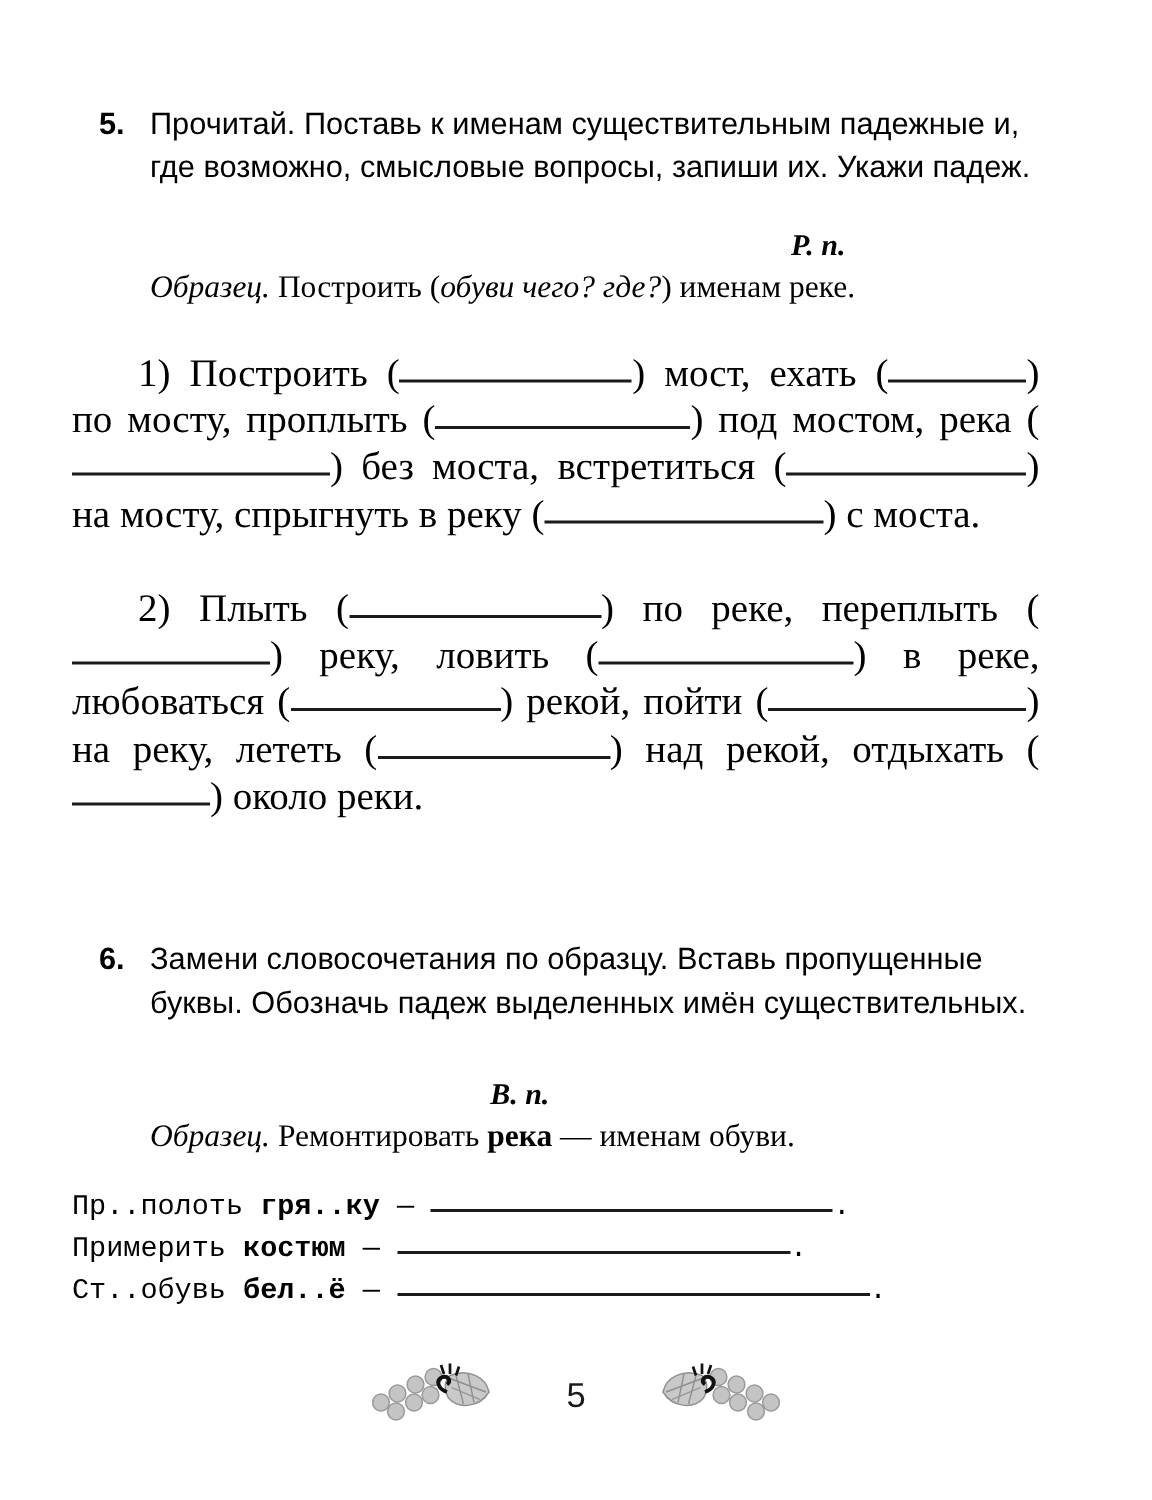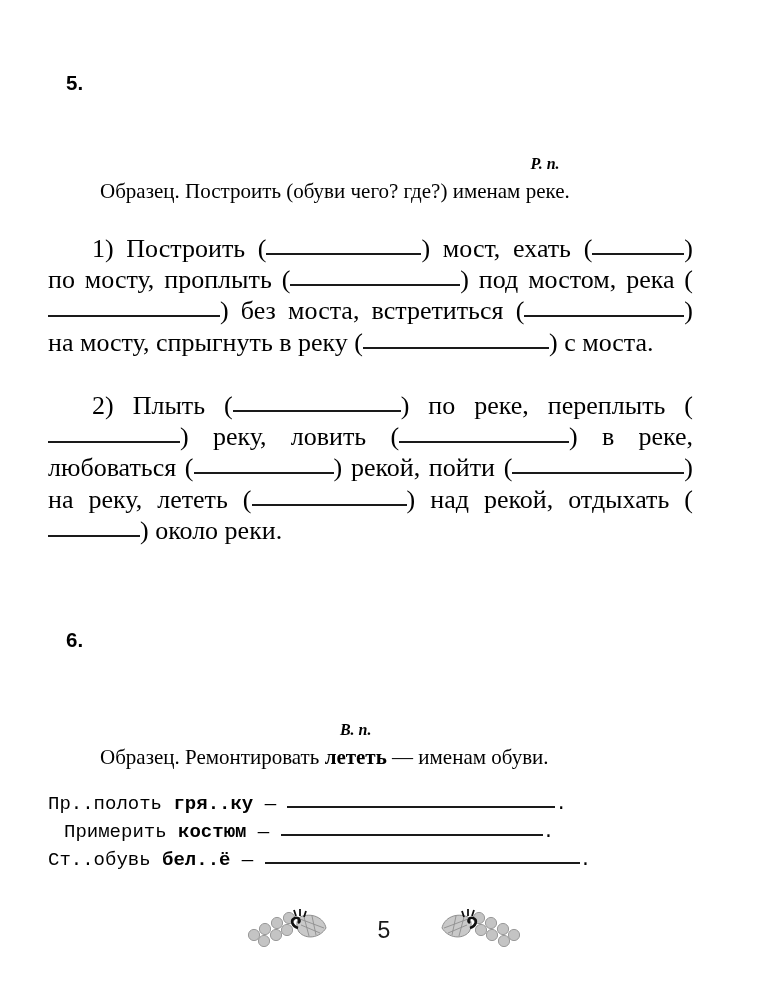--- a/index.html
+++ b/index.html
@@ -41,37 +41,37 @@
   }
   .sample-line {
     position: absolute;
     left: 100px;
     width: 620px;
     font-family: "Liberation Serif", "DejaVu Serif", serif;
     font-size: 21px;
     line-height: 31px;
     white-space: nowrap;
   }
-  .it { }
+  .it { font-style: italic; }
   .bold { font-weight: bold; }
 
   
   .casewrap {
     position: relative;
     display: inline-block;
   }
   .casemark {
     position: absolute;
     left: 50%;
     transform: translateX(-50%);
     top: -19px;
     font-family: "Liberation Serif", "DejaVu Serif", serif;
     font-style: italic;
     font-weight: bold;
-    font-size: 16px;
+    font-size: 20px;
     line-height: 14.5px;
     white-space: nowrap;
   }
 
   
   .para {
     position: absolute;
     left: 48px;
     width: 645px;
     font-family: "Liberation Serif", "DejaVu Serif", serif;
@@ -129,43 +129,45 @@
   .ornament.flip { transform: scaleX(-1); }
 </style>
 </head>
 <body>
 
 <div class="page">
 
   <div class="ex-block" style="top:68px;">
     <div class="ex-head">
       <span class="ex-num">5.</span>
+      <span>Прочитай. Поставь к именам существительным падежные и, где возможно, смысловые вопросы, запиши их. Укажи падеж.</span>
     </div>
   </div>
 
   <div class="sample-line" style="top:176px;">
     <span class="it">Образец.</span><span>&nbsp;</span><span>Построить (</span><span class="it">обуви чего? где?</span><span>) именам </span><span class="casewrap"><span class="casemark">Р. п.</span><span>реке</span></span><span>.</span>
   </div>
 
   <div class="para" id="item-1" style="top:233px;"><span class="indent"></span><span>1) </span><span>Построить (</span><span class="blank" style="width: 155px;"></span><span>) мост, ехать (</span><span class="blank" style="width: 92px;"></span><span>) по мосту, проплыть (</span><span class="blank" style="width: 170px;"></span><span>) под мостом, река (</span><span class="blank" style="width: 172px;"></span><span>) без моста, встретиться (</span><span class="blank" style="width: 160px;"></span><span>) на мосту, спрыгнуть в реку (</span><span class="blank" style="width: 186px;"></span><span>) с моста.</span></div>
   <div class="para" id="item-2" style="top:390px;"><span class="indent"></span><span>2) </span><span>Плыть (</span><span class="blank" style="width: 168px;"></span><span>) по реке, переплыть (</span><span class="blank" style="width: 132px;"></span><span>) реку, ловить (</span><span class="blank" style="width: 170px;"></span><span>) в реке, любоваться (</span><span class="blank" style="width: 140px;"></span><span>) рекой, пойти (</span><span class="blank" style="width: 172px;"></span><span>) на реку, лететь (</span><span class="blank" style="width: 155px;"></span><span>) над рекой, отдыхать (</span><span class="blank" style="width: 92px;"></span><span>) около реки.</span></div>
 
   <div class="ex-block" style="top:625px;">
     <div class="ex-head">
       <span class="ex-num">6.</span>
+      <span>Замени словосочетания по образцу. Вставь пропущенные буквы. Обозначь падеж выделенных имён существительных.</span>
     </div>
   </div>
 
   <div class="sample-line" style="top:742px;">
-    <span class="it">Образец.</span><span>&nbsp;</span><span>Ремонтировать </span><span class="casewrap bold"><span class="casemark">В. п.</span><span>лететь</span></span><span> — именам обуви.</span>
+    <span class="it">Образец.</span><span>&nbsp;</span><span>Ремонтировать </span><span class="casewrap bold"><span class="casemark">В. п.</span><span>река</span></span><span> — именам обуви.</span>
   </div>
 
   <div id="answer-rows">
       <div class="ans-row" style="top: 790px;"><span>Пр..полоть </span><span class="bold">гря..ку</span><span> — </span><span class="ans-rule" style="width: 268px;"></span><span>.</span></div>
-      <div class="ans-row" style="top: 818px; margin-left: 16px;"><span>Примерить </span><span class="bold">костюм</span><span> — </span><span class="ans-rule" style="width: 262px;"></span><span>.</span></div>
+      <div class="ans-row" style="top: 818px;"><span>Примерить </span><span class="bold">костюм</span><span> — </span><span class="ans-rule" style="width: 262px;"></span><span>.</span></div>
       <div class="ans-row" style="top: 846px;"><span>Ст..обувь </span><span class="bold">бел..ё</span><span> — </span><span class="ans-rule" style="width: 315px;"></span><span>.</span></div>
     </div>
 
   <div class="footer">
     <span>
       <svg class="ornament" viewBox="0 0 86 44" xmlns="http://www.w3.org/2000/svg">
         <g fill="#c4c4c4" stroke="#9a9a9a" stroke-width="1">
           <circle cx="8" cy="27" r="5.6"></circle>
           <circle cx="18" cy="33" r="5.6"></circle>
           <circle cx="19" cy="21" r="5.6"></circle>

